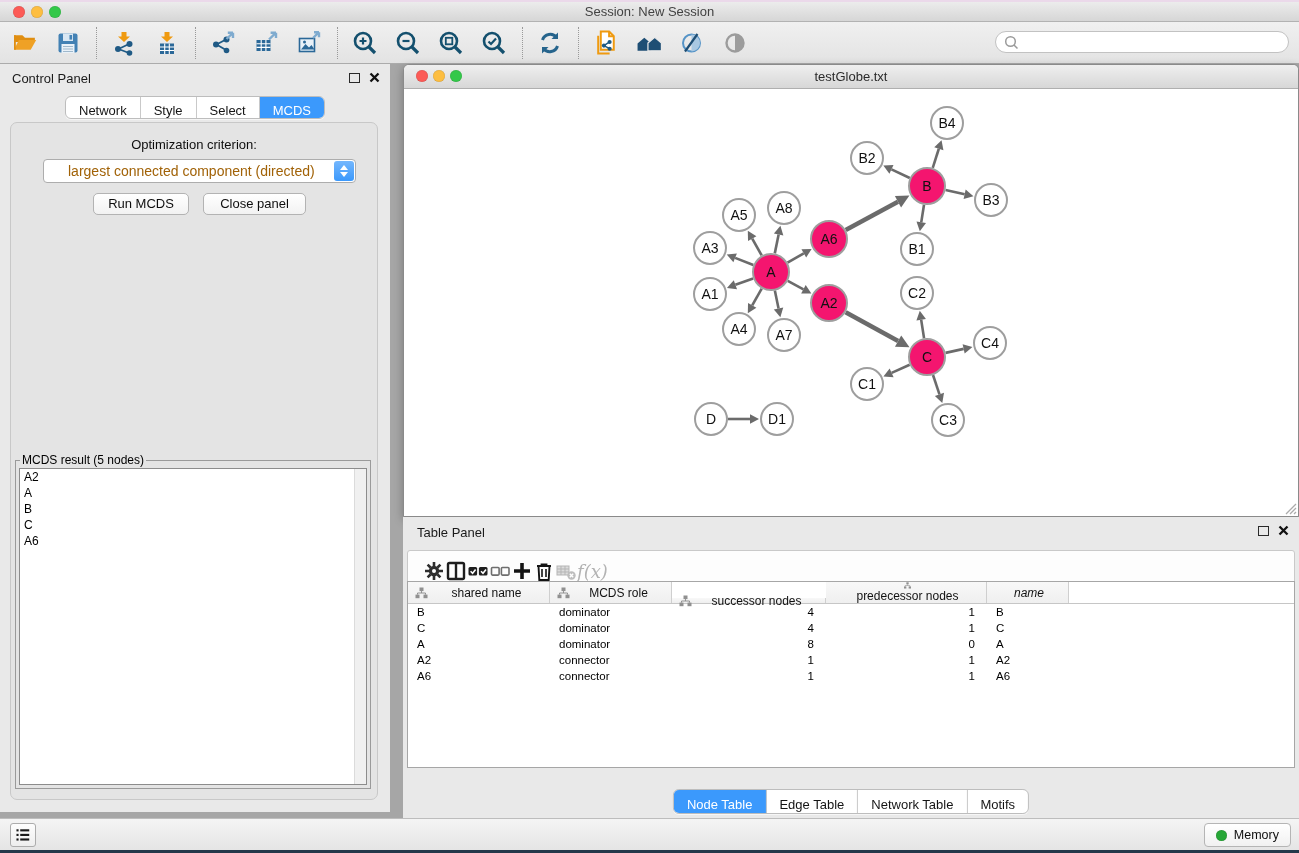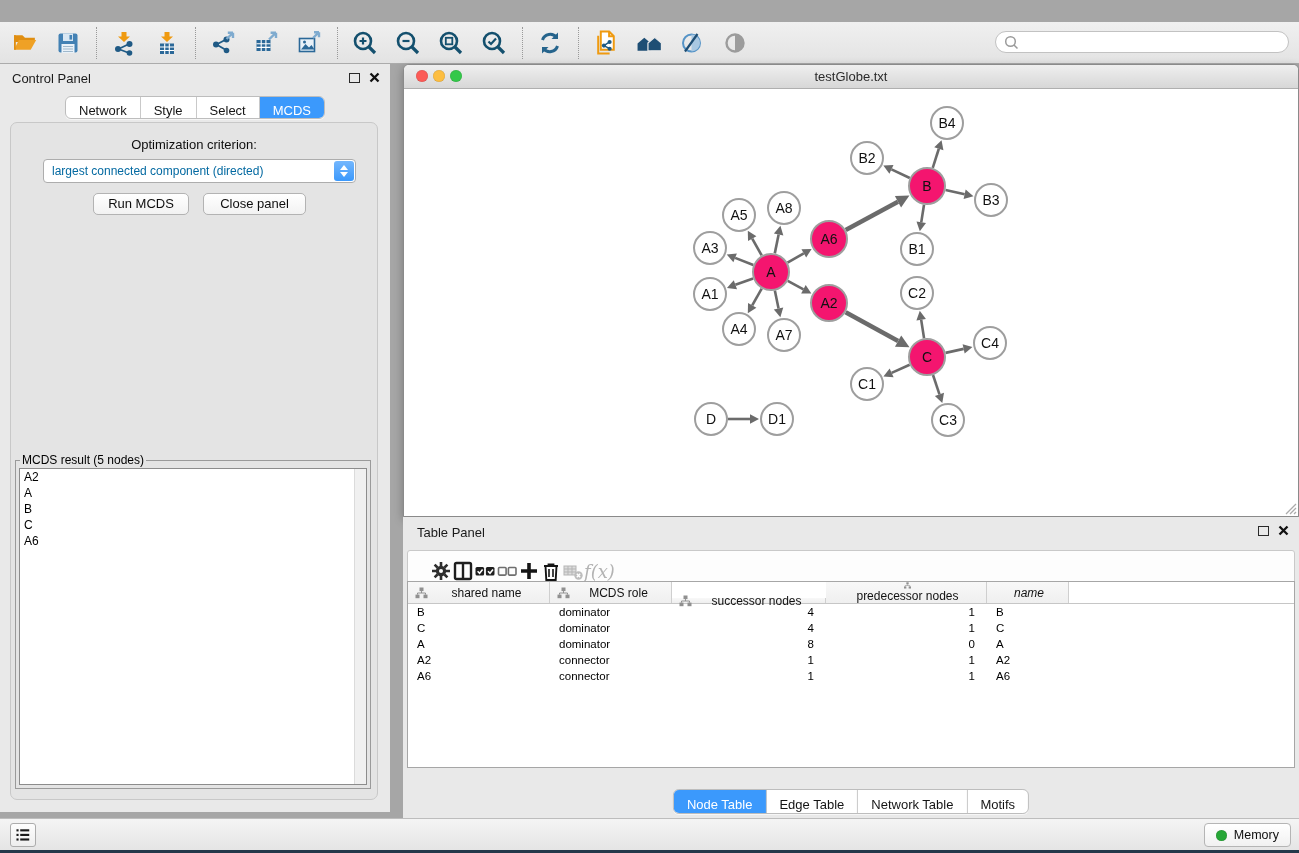--- a/index.html
+++ b/index.html
@@ -31,21 +31,21 @@
   .seg.tall{height:23px}.seg.tall .seg-item{line-height:23px}
   
   .control-panel{position:absolute;left:0;top:64px;width:390px;height:748px;background:#E9E9E9}
   .cp-title{position:absolute;left:12px;top:7px;font-size:13px;color:#1A1A1A}
   .cp-tabs{position:absolute;left:50%;transform:translateX(-50%);top:32px}
   .cp-inner{position:absolute;left:10px;top:58px;width:368px;height:678px;box-sizing:border-box;
     background:#E4E4E4;border:1px solid #C8C8C8;border-radius:7px}
   .opt-label{position:absolute;left:0;right:0;top:14px;text-align:center;font-size:13px;color:#0E0E0E}
   .dropdown{position:absolute;left:32px;top:36px;width:313px;height:24px;box-sizing:border-box;
     background:#fff;border:1px solid #ADADAD;border-radius:4px}
-  .dropdown .val{font-size:12px;line-height:22px;padding-left:8px;color:#0369a1;white-space:nowrap;overflow:hidden}
+  .dropdown .val{font-size:14px;line-height:22px;padding-left:24px;color:#a16207;white-space:nowrap;overflow:hidden}
   .stepper{position:absolute;right:1px;top:1px;width:20px;height:20px;border-radius:3px;
     background:linear-gradient(#74B7FD,#3B99FC);display:flex;flex-direction:column;align-items:center;justify-content:center;gap:2px}
   .tri-up{width:0;height:0;border-left:4px solid transparent;border-right:4px solid transparent;border-bottom:5px solid #fff}
   .tri-down{width:0;height:0;border-left:4px solid transparent;border-right:4px solid transparent;border-top:5px solid #fff}
   .cp-btn{position:absolute;top:70px;height:22px;box-sizing:border-box;background:linear-gradient(#FFFFFF,#F2F2F2);
     border:1px solid #B3B3B3;border-radius:5px;font-size:13px;color:#0E0E0E;text-align:center;line-height:20px}
   .run-btn{left:82px;width:96px}.closepanel-btn{left:192px;width:103px}
   .result-fieldset{position:absolute;left:4px;right:6px;top:330px;bottom:10px;margin:0;
     border:1px solid #9A9A9A;padding:1px 3px 3px 3px}
   .result-fieldset legend{font-size:12px;color:#000;padding:0 2px;margin-left:1px}
@@ -58,21 +58,21 @@
   .nw-titlebar{position:relative;height:23px;background:linear-gradient(#EFEFEF,#D7D7D7);
     border-bottom:1px solid #AFAFAF;border-radius:5px 5px 0 0}
   .nw-titlebar .tl{top:5px}
   .nw-title{text-align:center;font-size:13px;line-height:23px;color:#2B2B2B}
   .nw-canvas{position:absolute;left:0;top:24px;right:0;bottom:0;background:#fff;overflow:hidden}
   .grip{position:absolute;right:1px;bottom:1px}
   
   .table-panel{position:absolute;left:403px;top:517px;width:896px;height:301px;background:#E9E9E9}
   .tp-title{position:absolute;left:14px;top:8px;font-size:13px;color:#1A1A1A}
   .tp-toolbar{position:absolute;left:4px;top:33px;width:888px;height:42px;box-sizing:border-box;
-    background:#FDFDFD;border:1px solid #C9C9C9;border-radius:3px;display:flex;align-items:center;padding-left:22px;}
+    background:#FDFDFD;border:1px solid #C9C9C9;border-radius:3px;display:flex;align-items:center;padding-left:15px;}
   .tp-icon{display:flex;align-items:center;justify-content:center;flex:none}
   .fx{font-family:"DejaVu Serif",serif;font-style:italic;font-size:18px;color:#B3B3B3}
   .tbl{position:absolute;left:4px;top:64px;width:888px;height:187px;box-sizing:border-box;
     background:#fff;border:1px solid #A6A6A6;overflow:hidden}
   .thead{display:flex;height:21px;border-bottom:1px solid #C6C6C6}
   .th{display:flex;align-items:center;box-sizing:border-box;border-right:1px solid #CFCFCF;
     background:linear-gradient(#F8F8F8,#EFEFEF);padding:0 4px 0 7px;font-size:12px;color:#121212;flex:none}
   .th .th-label{flex:1;text-align:center;white-space:nowrap}
   .th-filler{flex:1;background:#fff}
   .tr{display:flex;height:16px;align-items:center}
@@ -89,20 +89,26 @@
     background:linear-gradient(#FFFFFF,#F1F1F1);border:1px solid #B5B5B5;border-radius:4px;
     display:flex;align-items:center;gap:7px;font-size:12.5px;color:#0E0E0E}
   .mem-dot{width:11px;height:11px;border-radius:50%;background:#27A737;box-shadow:inset 0 0 1px rgba(0,0,0,.4)}
   .desktop-strip{position:absolute;left:0;top:850px;width:100%;height:3px;background:#24384A}
 </style>
 </head>
 <body>
 
 <div id="app">
 
+  <div class="titlebar">
+    <span class="tl red" style="left:13px"></span>
+    <span class="tl yellow" style="left:31px"></span>
+    <span class="tl green" style="left:49px"></span>
+    <div class="title-text">Session: New Session</div>
+  </div>
 
   <div class="toolbar">
     <div class="tbtn">
         <svg width="27" height="27" viewBox="0 0 26 26">
           <path d="M2 6h8l2.5 2.5H22v4H2z" fill="#E08E11"></path>
           <path d="M2 20h16l5.3-9.3H6.6z" fill="#EFA125"></path>
           <path d="M2.8 20V6" stroke="#E08E11" stroke-width="1.8"></path>
         </svg>
       </div>
     <div class="tbtn">

